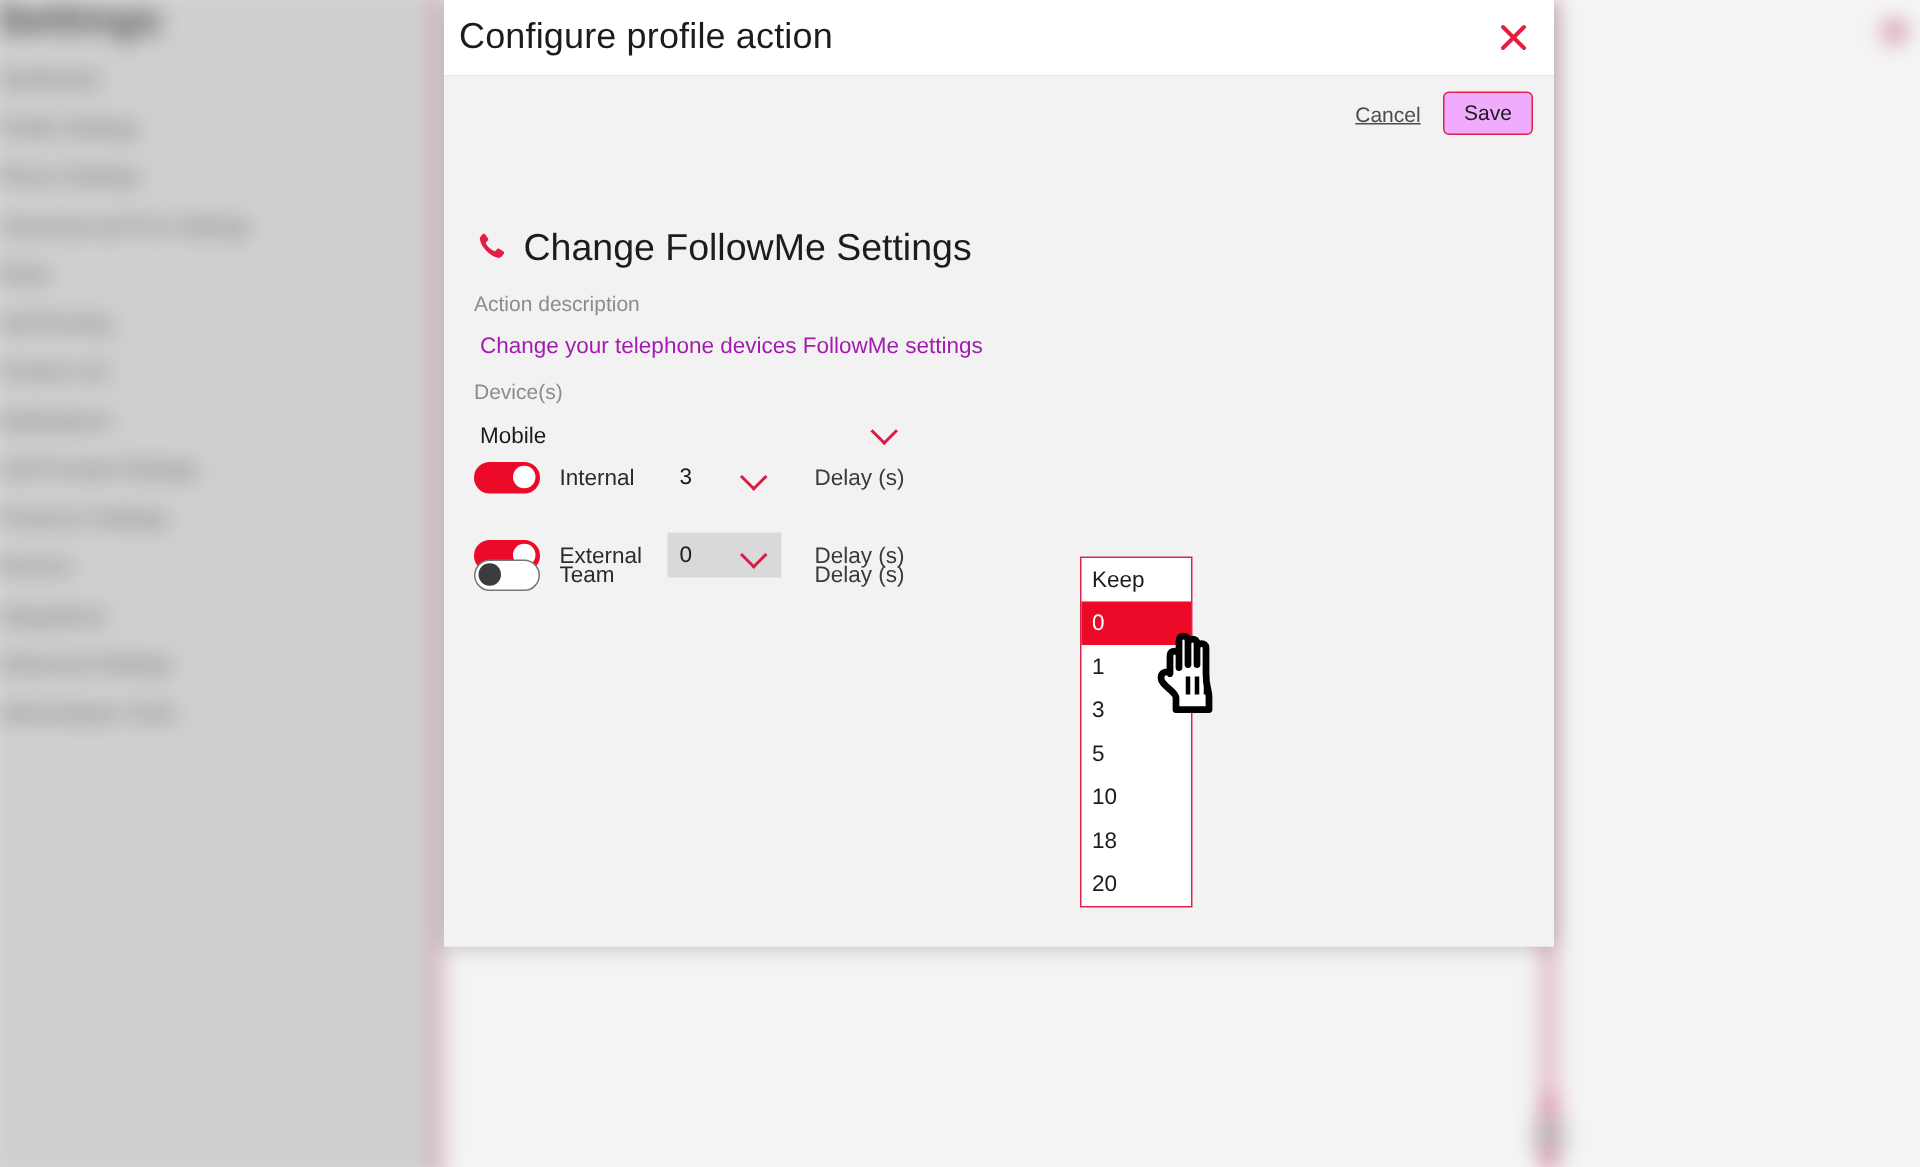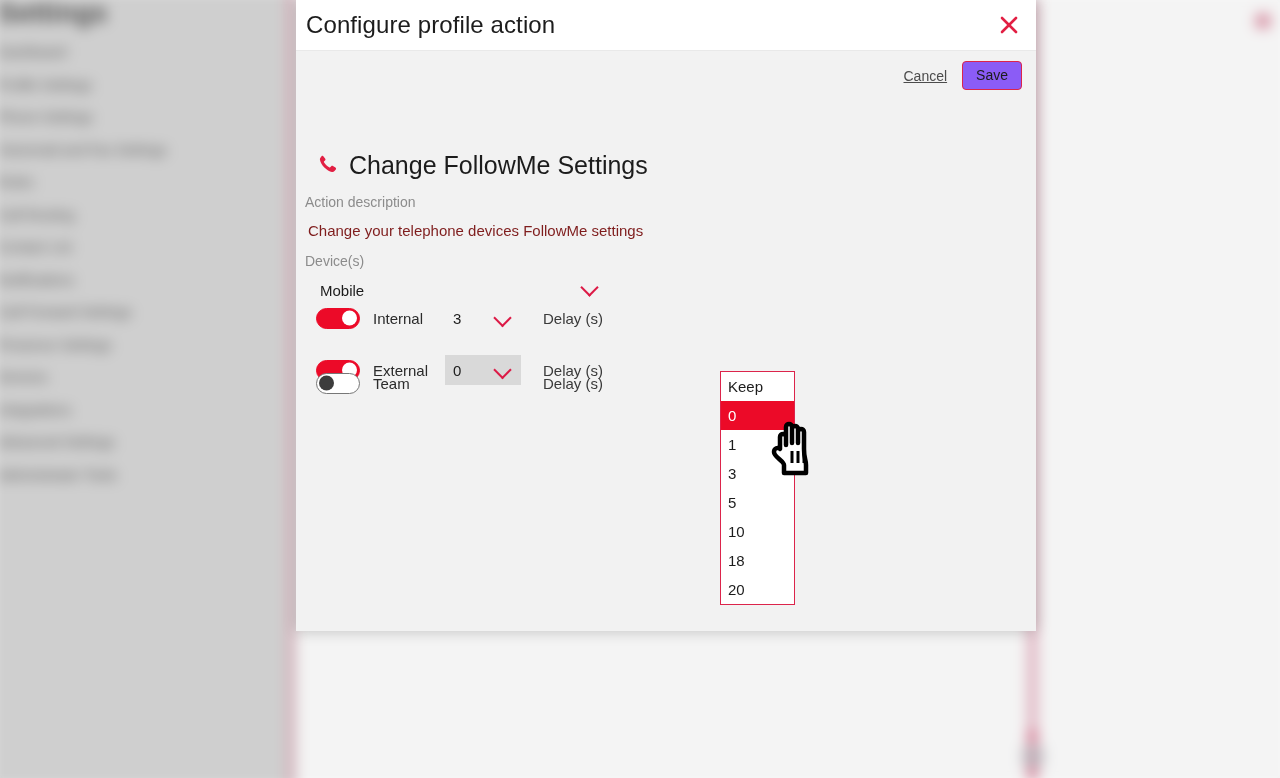--- a/index.html
+++ b/index.html
@@ -172,56 +172,56 @@
     cursor: pointer;
     background: none;
     border: none;
     font-family: inherit;
     padding: 2px 1px;
   }
 
   #save-btn {
     font-size: 14px;
     color: #1c1c1c;
-    background: #8b5cf6;
+    background: #f0abfc;
     border: 1px solid #dc244b;
     border-radius: 4px;
     padding: 6px 13px;
     cursor: pointer;
     font-family: inherit;
     line-height: 1.1;
   }
 
   #action-title-row {
     position: absolute;
     left: 20px;
     top: 100px;
     display: flex;
-    align-items: center;
+    align-items: flex-end;
     gap: 11px;
   }
 
   #action-title {
     font-size: 25px;
     color: #1c1c1c;
     font-weight: 400;
   }
 
   .field-label {
     position: absolute;
-    left: 9px;
+    left: 20px;
     font-size: 14px;
     color: #8c8c8c;
   }
 
   .field-value {
     position: absolute;
-    left: 12px;
+    left: 24px;
     font-size: 15px;
-    color: #7f1d1d;
+    color: #a21caf;
   }
 
   #device-select {
     position: absolute;
     left: 20px;
     top: 228px;
     width: 280px;
     height: 27px;
     cursor: pointer;
   }

